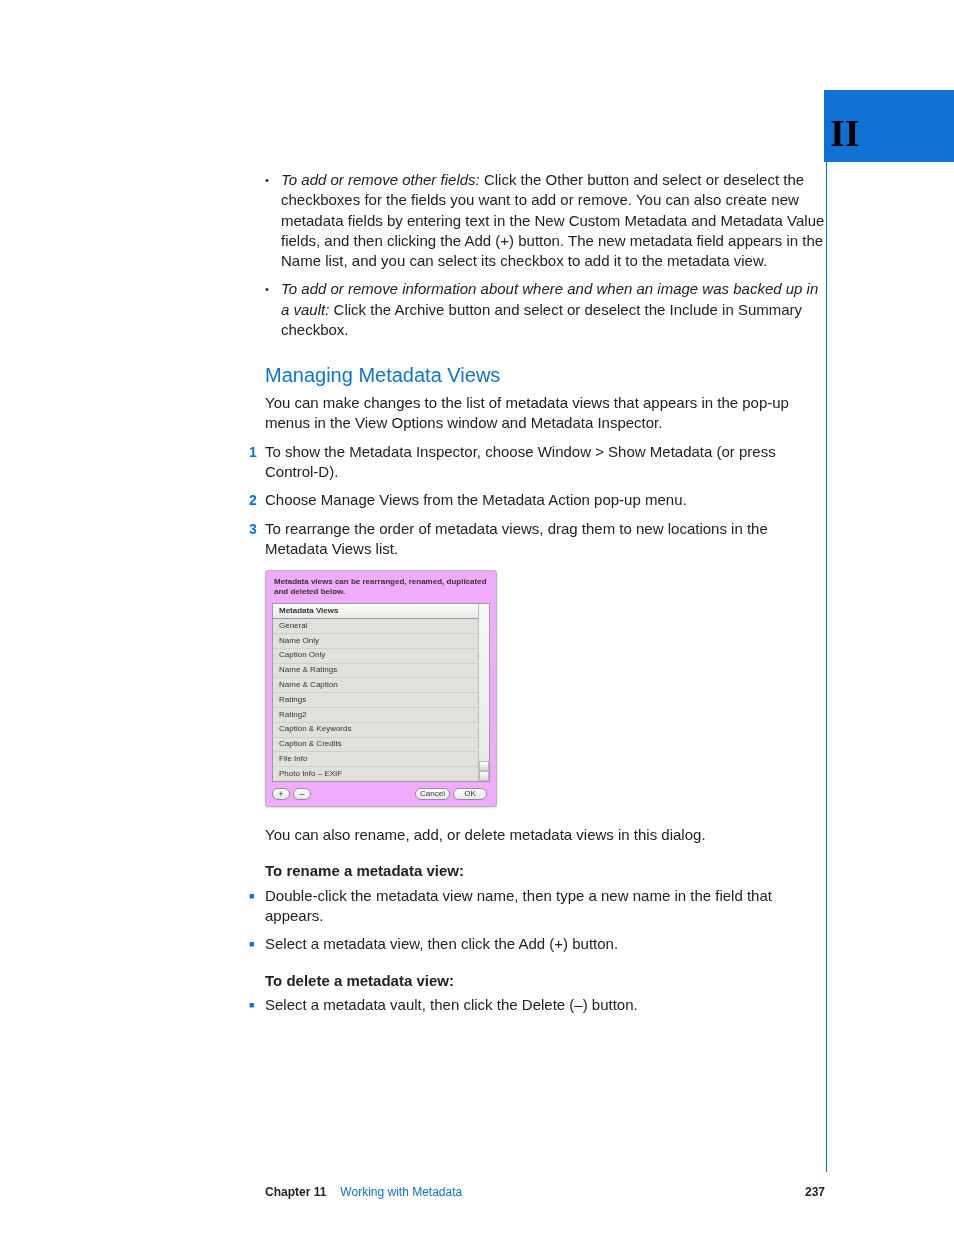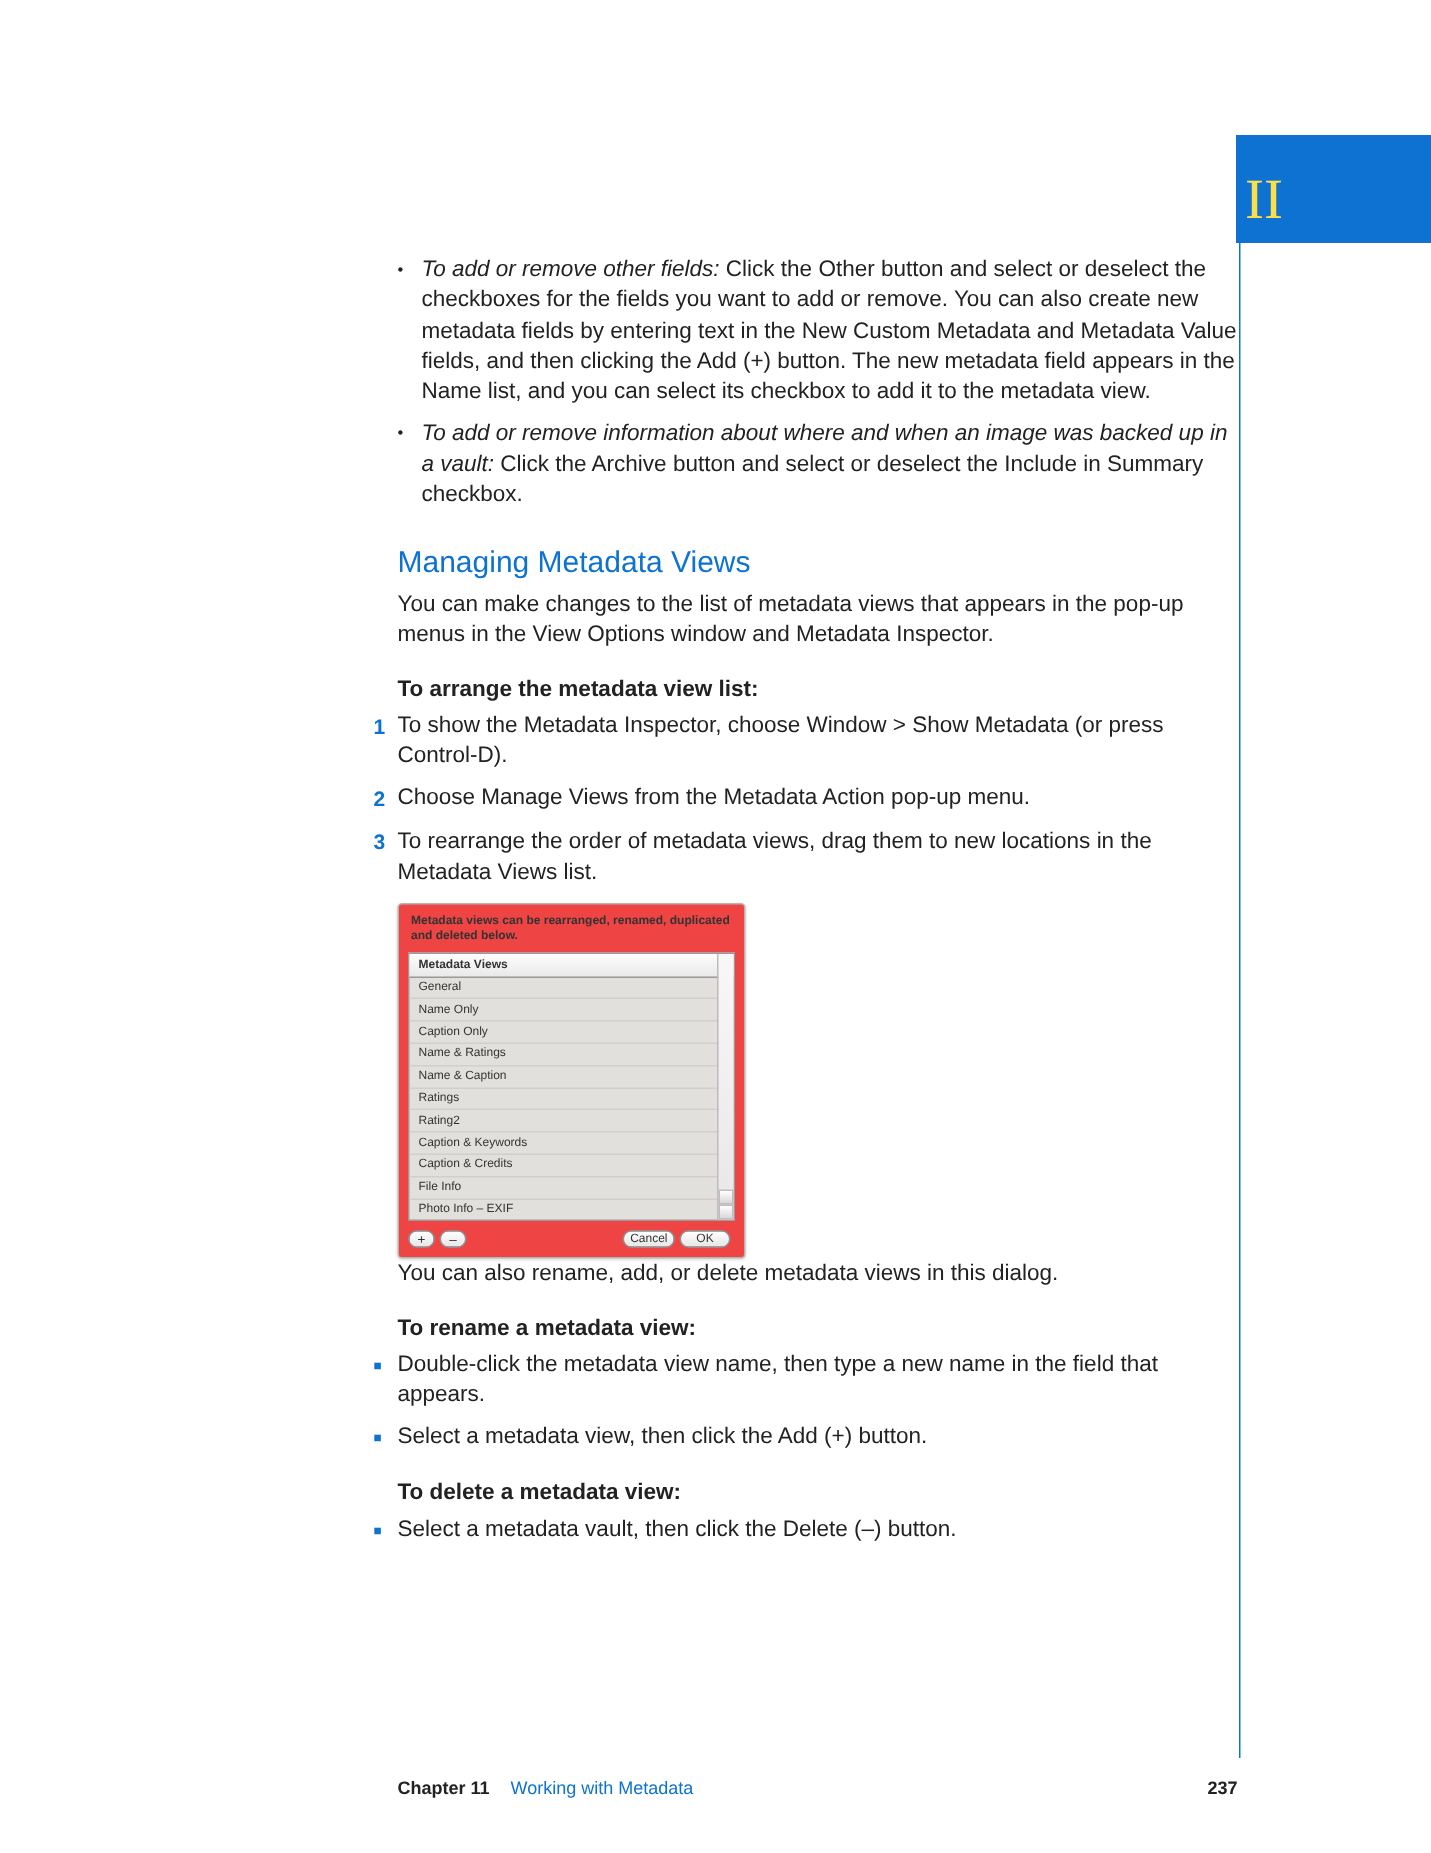--- a/index.html
+++ b/index.html
@@ -18,24 +18,24 @@
     position: absolute;
     right: 0;
     top: 90px;
     width: 130px;
     height: 72px;
     background: #0e72d2;
     box-sizing: border-box;
     padding-left: 6px;
   }
   .part-tab span {
-    color: #fde047;
+    color: #000000;
     font-family: Georgia, "Times New Roman", serif;
     font-size: 38px;
-    font-weight: 400;
+    font-weight: 700;
     position: relative;
     top: 18px;
   }
   .vrule {
     position: absolute;
     right: 127px;
     top: 162px;
     width: 1px;
     height: 1010px;
     background: #0e72d2;
@@ -62,22 +62,22 @@
   .num { width: 16px; flex: 0 0 16px; color: #0e72d2; font-weight: 700; text-align: left; font-size: 14px; line-height: 21px;}
   .num-txt { flex: 1; }
   .sq-row { display: flex; margin-bottom: 8px; margin-left: -16px;}
   .sq { width: 16px; flex: 0 0 16px; color: #0e72d2; font-size: 9px; line-height: 21px; }
   .sq-txt { flex: 1; }
   .para { margin-bottom: 8px; }
 
   
   .dialog {
     width: 230px;
-    margin: 10px 0 0 0;
-    background: #ef4444;
+    margin: 10px 0 18px 0;
+    background: #f0abfc;
     border: 1px solid #b5b5b5;
     border-radius: 3px;
     box-shadow: 0 1px 2px rgba(0,0,0,.15);
     font-size: 8px;
     color: #333;
   }
   .dlg-instr { padding: 6px 8px 6px 8px; font-weight: 700; line-height: 1.25; }
   .dlg-list-wrap {
     margin: 0 6px;
     border: 1px solid #9a9a9a;
@@ -169,21 +169,20 @@
   <div class="bullet-row">
     <div class="bullet-sym">•</div>
     <div class="bullet-txt">
       <span class="italic-lead">To add or remove information about where and when an image was backed up in a vault:</span><span> Click the Archive button and select or deselect the Include in Summary checkbox.</span>
     </div>
   </div>
 
   <div class="section-h">Managing Metadata Views</div>
   <div class="para">You can make changes to the list of metadata views that appears in the pop-up menus in the View Options window and Metadata Inspector.</div>
 
-  <div class="subhead">To arrange the metadata view list:</div>
 
   <div class="num-row">
     <div class="num">1</div>
     <div class="num-txt">To show the Metadata Inspector, choose Window &gt; Show Metadata (or press Control-D).</div>
   </div>
   <div class="num-row">
     <div class="num">2</div>
     <div class="num-txt">Choose Manage Views from the Metadata Action pop-up menu.</div>
   </div>
   <div class="num-row">

